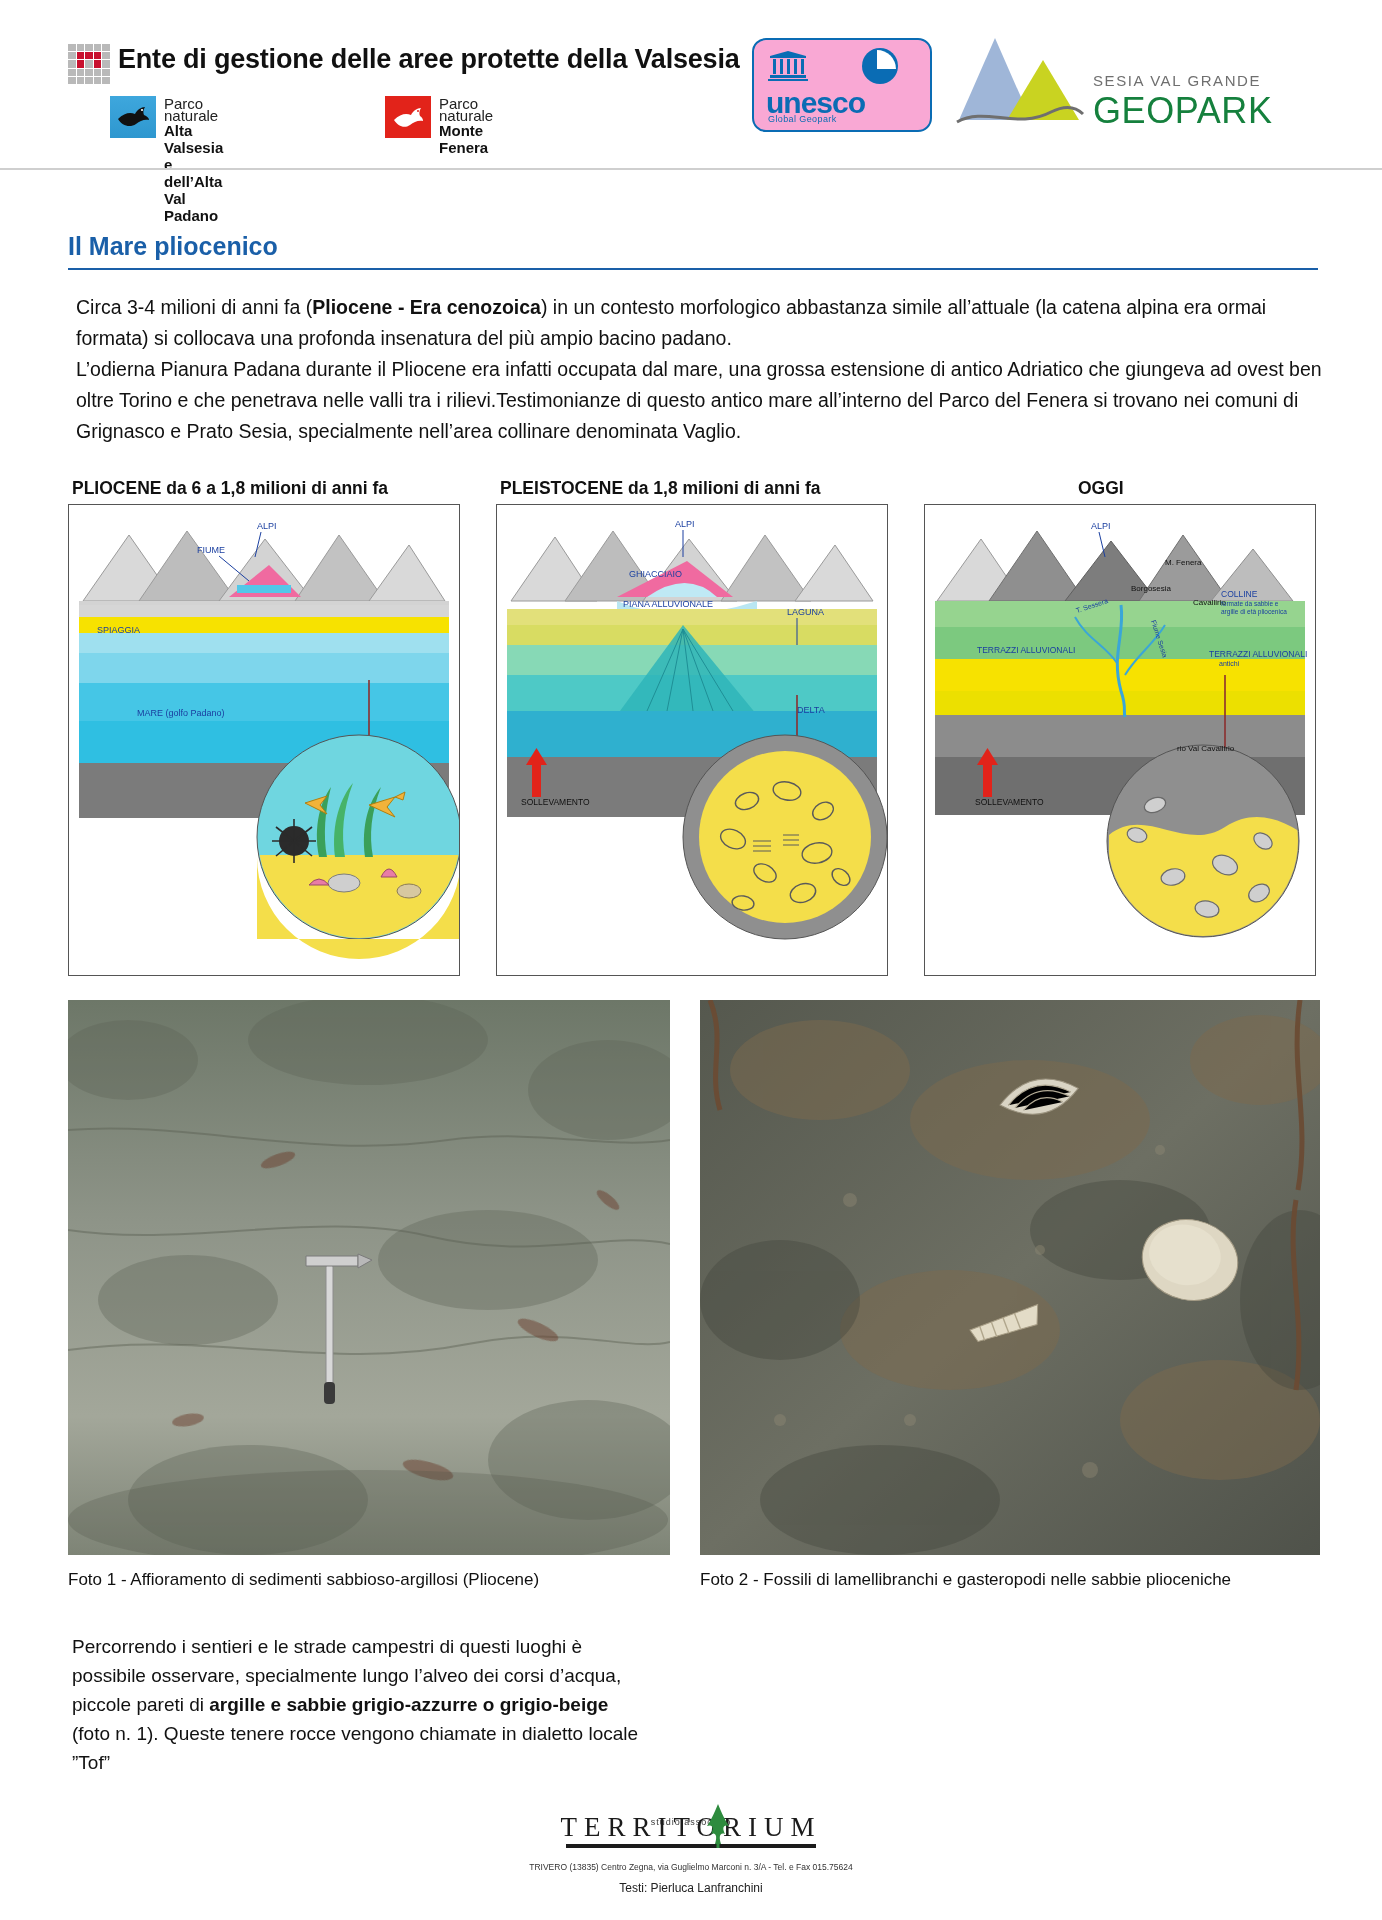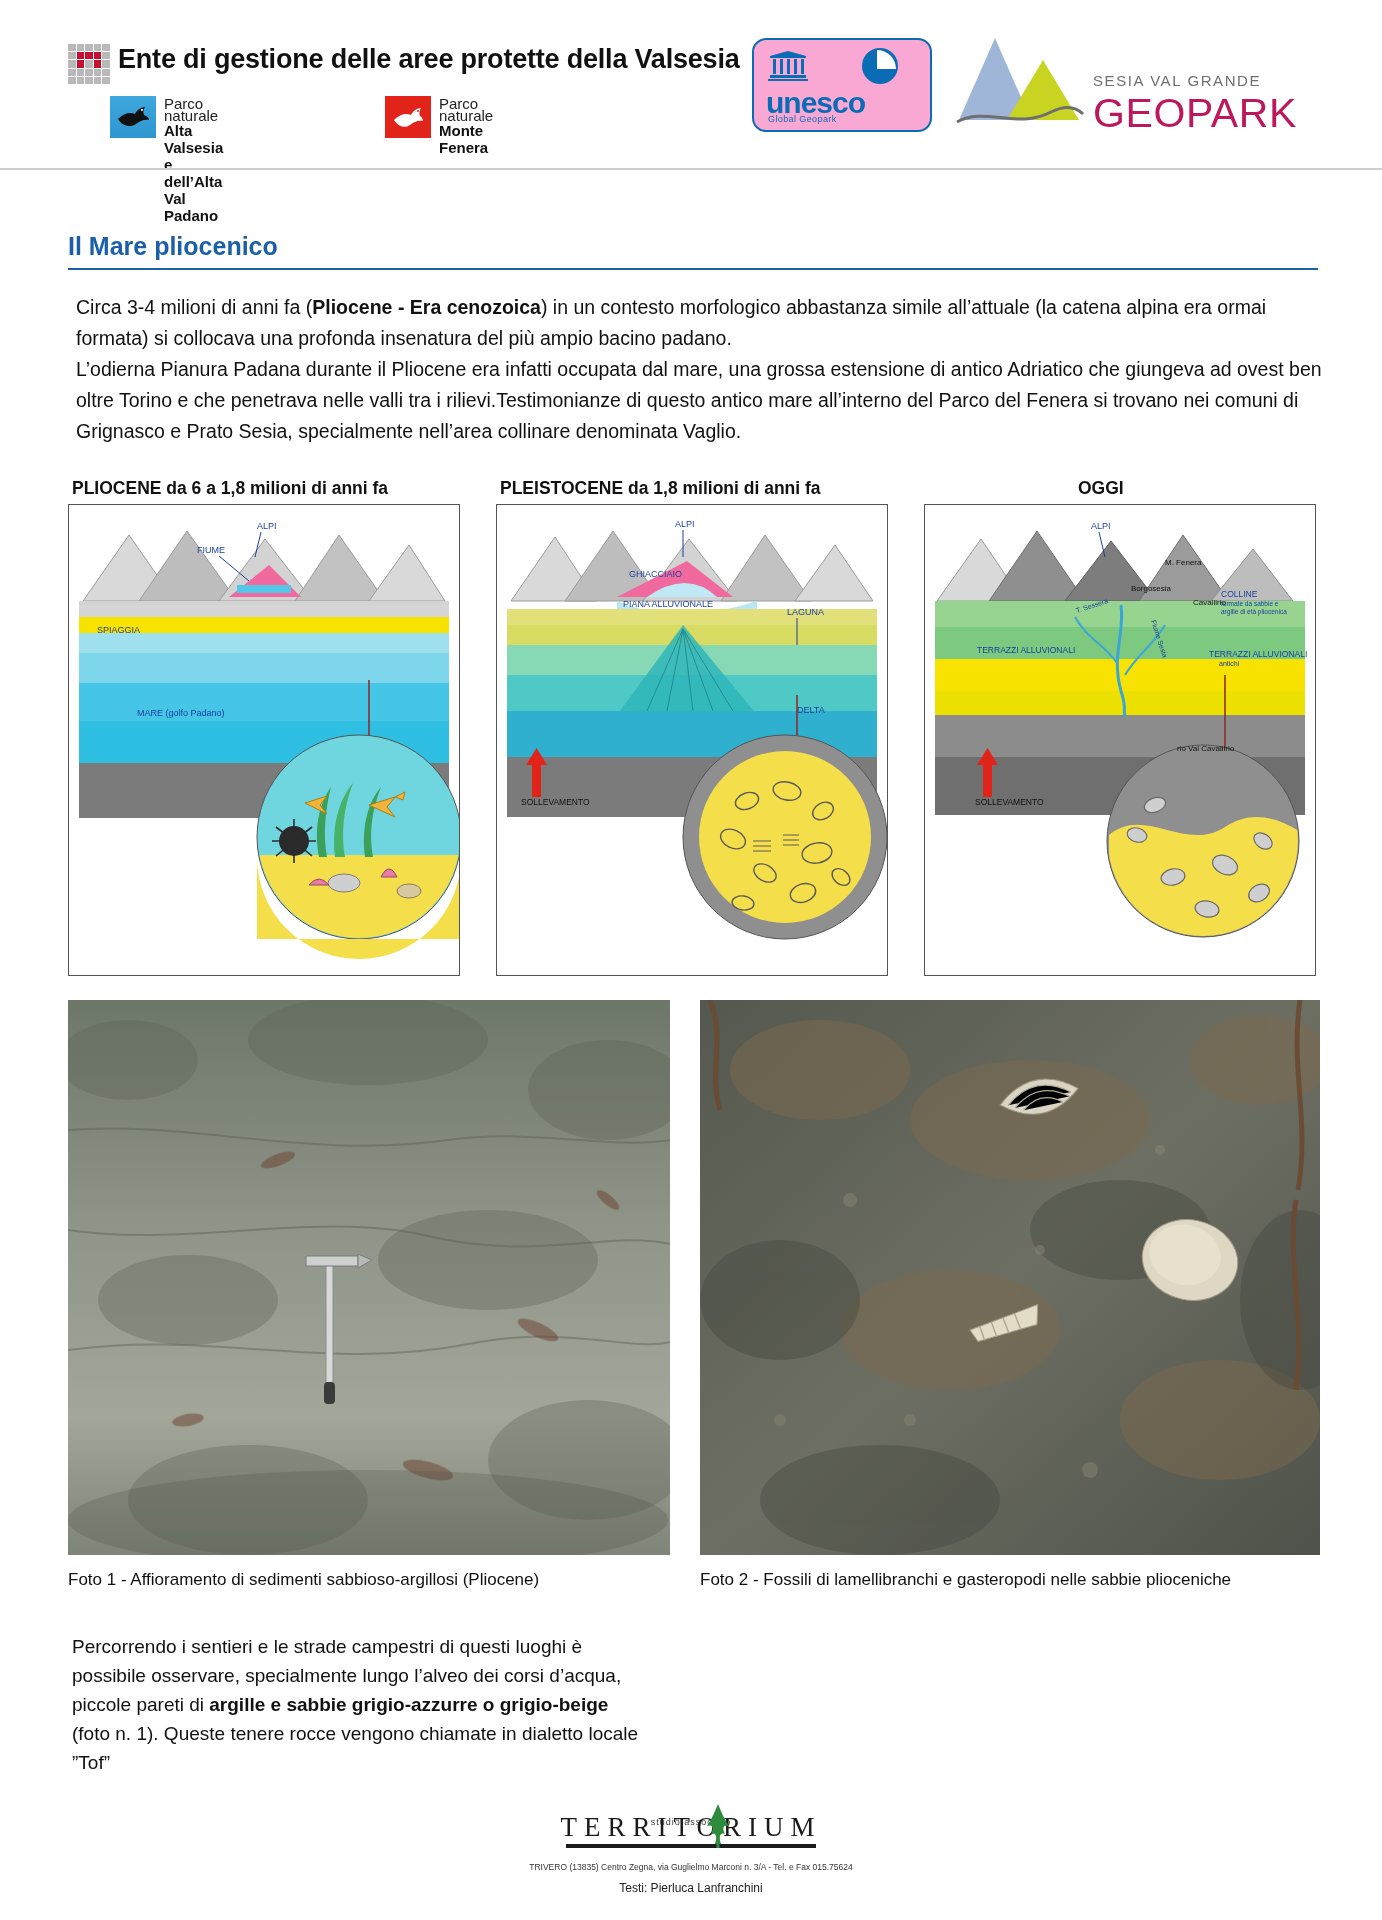--- a/index.html
+++ b/index.html
@@ -36,21 +36,21 @@
   .unesco-box{position:absolute;left:752px;top:38px;width:176px;height:90px;border:2px solid #0a6cb4;border-radius:14px;background:#f9a8d4;}
   .unesco-temple{position:absolute;left:14px;top:10px;width:40px;height:32px;}
   .unesco-circle{position:absolute;left:108px;top:8px;width:36px;height:36px;border-radius:50%;background:#0a6cb4;}
   .unesco-circle:after{content:"";position:absolute;left:15px;top:2px;width:19px;height:19px;background:#fff;border-radius:0 19px 0 0;}
   .unesco-word{position:absolute;left:12px;top:46px;font-size:30px;font-weight:bold;color:#0a6cb4;letter-spacing:-1px;}
   .unesco-sub{position:absolute;left:14px;top:74px;font-size:9px;color:#0a6cb4;letter-spacing:.4px;}
 
   .geopark{position:absolute;left:955px;top:34px;width:330px;height:100px;}
   .geo-mtn{position:absolute;left:0;top:0;width:130px;height:92px;}
   .geo-title{position:absolute;left:138px;top:38px;font-size:15px;color:#6f6f6f;letter-spacing:1.6px;}
-  .geo-big{position:absolute;left:138px;top:56px;font-size:41px;color:#be185d;letter-spacing:.6px;}
+  .geo-big{position:absolute;left:138px;top:56px;font-size:36px;color:#15803d;letter-spacing:.6px;}
 
   .hr-top{position:absolute;left:0;top:168px;width:1382px;height:2px;background:#cfcfcf;}
 
   
   .sec-title{position:absolute;left:68px;top:232px;font-size:25px;font-weight:bold;color:#1a5fa8;}
   .sec-rule{position:absolute;left:68px;top:268px;width:1250px;height:2px;background:#1a5fa8;}
 
   
   .intro{position:absolute;left:68px;top:292px;width:1252px;font-size:19.5px;line-height:31px;color:#111;margin-left:8px;}
   .intro b{font-weight:bold;}

